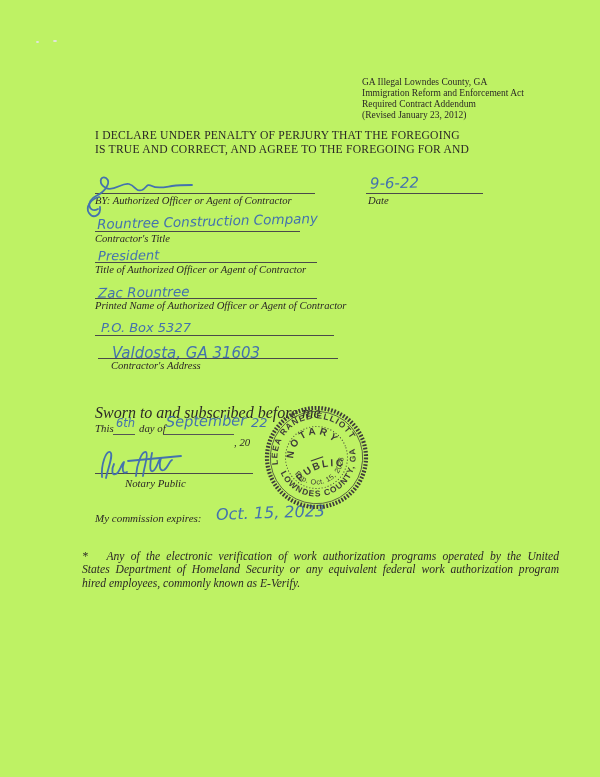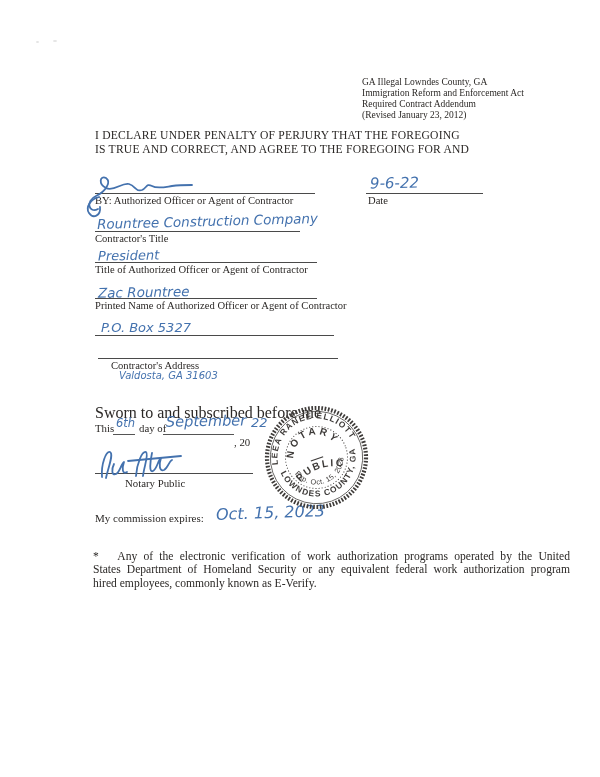--- a/index.html
+++ b/index.html
@@ -1,24 +1,24 @@
 <!DOCTYPE html>
 <html><head>
 <meta charset="utf-8">
 <style>
   html,body{margin:0;padding:0;background:#888;}
   .page{
-    position:relative;width:600px;height:777px;background:#ffffff;
+    position:relative;width:600px;height:777px;background:#bef264;
     font-family:"Liberation Serif", serif;color:#2b2826;overflow:hidden;
     margin:0 auto;
   }
   .abs{position:absolute;}
   .hline{font-size:9.5px;line-height:10.9px;}
   .decl{font-size:11.6px;line-height:14.2px;letter-spacing:0.2px;}
-  .label{font-size:10.6px;white-space:nowrap;}
+  .label{font-size:10.6px;white-space:nowrap;font-style:italic;}
   .rule{border-bottom:1px solid #4a4a4a;height:0;}
   .hw{
     font-family:"DejaVu Sans", sans-serif;font-style:italic;
     color:#4472ae;white-space:nowrap;
   }
   .foot{font-size:11.6px;line-height:13.3px;width:477px;}
   .jline{text-align:justify;text-align-last:justify;}
   .smudge{background:#e4e4e4;border-radius:50%;}
   svg text{font-family:"Liberation Sans", sans-serif;fill:#3e3b39;}
   .overlay{pointer-events:none;}
@@ -56,21 +56,21 @@
   <div class="abs hw" style="left:98px;top:248px;font-size:13px;transform:rotate(-1deg);">President</div>
   <div class="abs rule" style="left:95px;top:262px;width:222px;"></div>
   <div class="abs label" style="left:95px;top:264px;">Title of Authorized Officer or Agent of Contractor</div>
 
   <div class="abs hw" style="left:98px;top:284px;font-size:13.5px;transform:rotate(-1deg);">Zac Rountree</div>
   <div class="abs rule" style="left:95px;top:298px;width:222px;"></div>
   <div class="abs label" style="left:95px;top:300px;">Printed Name of Authorized Officer or Agent of Contractor</div>
 
   <div class="abs hw" style="left:101px;top:320px;font-size:13px;">P.O. Box 5327</div>
   <div class="abs rule" style="left:95px;top:335px;width:239px;"></div>
-  <div class="abs hw" style="left:119px;top:344px;font-size:10px;margin-top:26px;">Valdosta, GA 31603</div>
+  <div class="abs hw" style="left:112px;top:344px;font-size:15px;">Valdosta, GA 31603</div>
   <div class="abs rule" style="left:98px;top:358px;width:240px;"></div>
   <div class="abs label" style="left:111px;top:360px;">Contractor's Address</div>
 
   <div class="abs label" style="left:95px;top:404px;font-size:16px;">Sworn to and subscribed before me</div>
   <div class="abs label" style="left:95px;top:422px;font-size:10.8px;">This</div>
   <div class="abs hw" style="left:116px;top:416px;font-size:11.5px;">6th</div>
   <div class="abs rule" style="left:113px;top:434px;width:22px;border-color:#555;"></div>
   <div class="abs label" style="left:139px;top:422px;font-size:10.8px;">day of</div>
   <div class="abs hw" style="left:166px;top:413px;font-size:14.5px;transform:rotate(-1deg);">September</div>
   <div class="abs rule" style="left:163px;top:434px;width:71px;border-color:#555;"></div>
@@ -117,19 +117,19 @@
       <path d="M98,209 C89,214 85,201 96,196 C105,192 112,182 106,178 C100,175 98,184 106,188 C114,192 122,182 129,184 C136,186 135,192 142,190 C147,188 146,183 152,186 C157,189 165,187 172,186 C179,185 186,185 192,185"></path>
       <path d="M99,197 C91,199 85,207 89,213 C93,219 101,216 100,207"></path>
       <path d="M102,477 C101,464 106,451 110,452 C114,454 108,468 106,478"></path>
       <path d="M114,464 C111,470 112,476 116,474 C120,472 121,464 124,462 C122,468 122,475 127,472"></path>
       <path d="M136,476 C137,463 142,451 146,452 C149,454 144,467 143,476"></path>
       <path d="M152,453 C150,462 149,473 153,471 C157,469 158,460 161,458 C159,464 159,472 164,470 C168,468 169,461 172,460"></path>
       <path d="M128,461 L181,456"></path>
     </g>
   </svg>
 
-  <div class="abs foot" style="left:93px;top:550px;">
+  <div class="abs foot" style="left:82px;top:550px;font-style:italic;">
     <div class="jline">*&nbsp;&nbsp;&nbsp;Any of the electronic verification of work authorization programs operated by the United</div>
     <div class="jline">States Department of Homeland Security or any equivalent federal work authorization program</div>
     <div>hired employees, commonly known as E-Verify.</div>
   </div>
 
 </div>
 
 </body></html>

